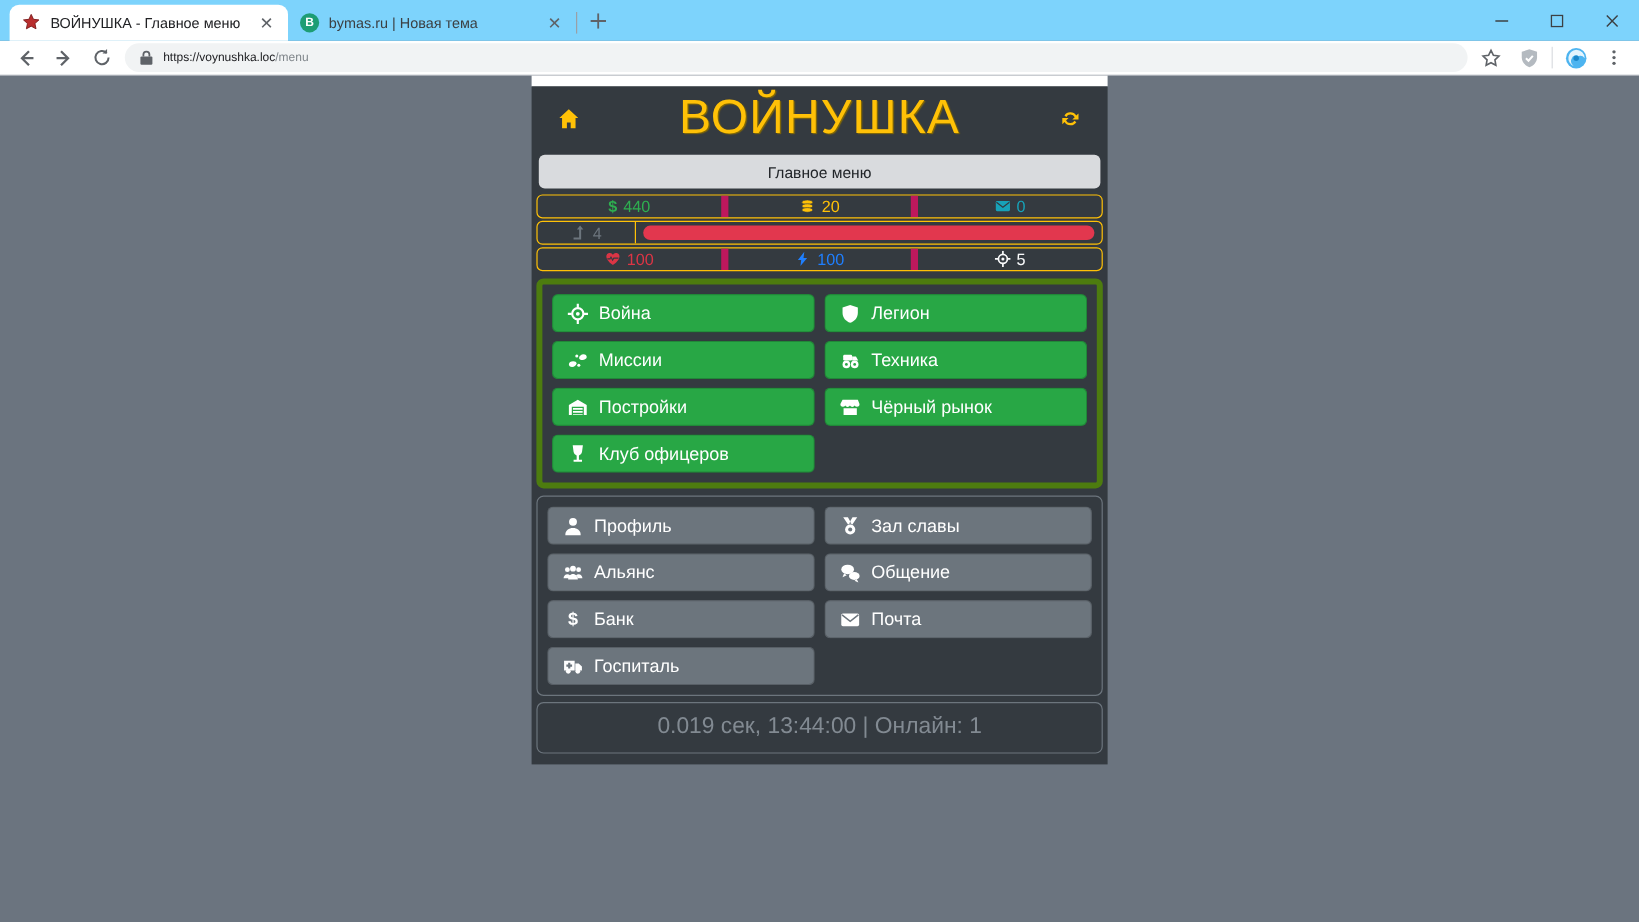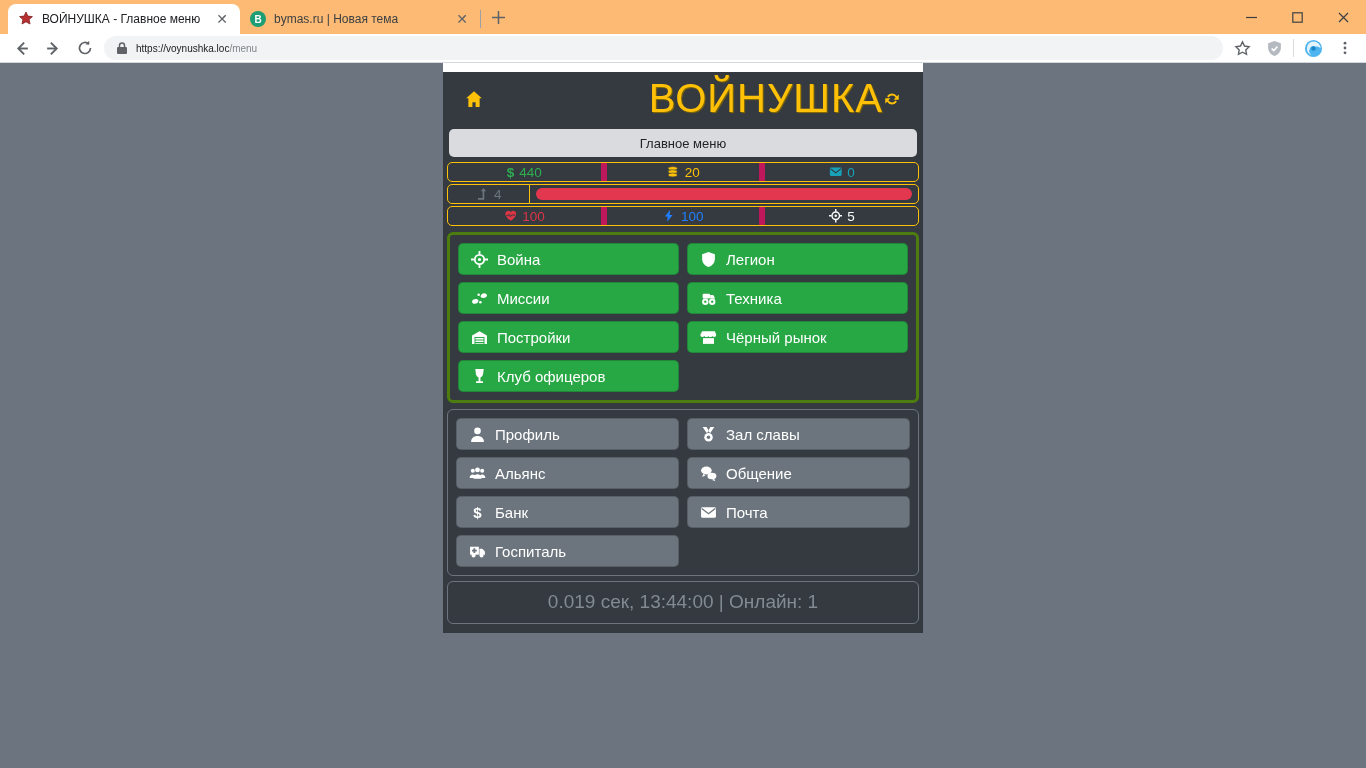--- a/index.html
+++ b/index.html
@@ -1,20 +1,20 @@
 <!DOCTYPE html>
 <html><head>
 <meta charset="utf-8">
 <style>
   * { box-sizing: border-box; margin: 0; padding: 0; }
   html,body { width:1366px; height:768px; overflow:hidden; }
   body { font-family:"Liberation Sans", sans-serif; background:#6b747f; }
 
   
-  .chrome-top { background:#fdba74; height:34px; position:relative; display:flex; align-items:flex-end; }
+  .chrome-top { background:#7dd3fc; height:34px; position:relative; display:flex; align-items:flex-end; }
   .tab { display:flex; align-items:center; gap:8px; height:30px; padding:0 10px; font-size:12px; color:#3c4043; max-width:240px; }
   .tab.active { background:#fff; border-radius:8px 8px 0 0; margin-left:8px; width:232px; color:#202124; }
   .tab.inactive { width:240px; }
   .tab-title { flex:1; white-space:nowrap; overflow:hidden; text-overflow:ellipsis; }
   .tab-close { color:#5f6368; font-size:14px; line-height:1; cursor:pointer; padding:2px; }
   .favicon { width:16px; height:16px; flex:0 0 16px; }
   .favicon-circle { width:16px; height:16px; border-radius:50%; background:#1d9d74; color:#fff; font-size:10px; font-weight:bold; display:flex; align-items:center; justify-content:center; }
   .tab-divider { width:1px; height:18px; background:#9aa0a6; margin:0 4px 6px 0; align-self:flex-end; }
   .newtab-btn { width:26px; height:26px; margin-bottom:4px; display:flex; align-items:center; justify-content:center; cursor:pointer; color:#5f6368; }
   .win-controls { position:absolute; right:0; top:0; height:34px; display:flex; align-items:center; gap:0; }
@@ -27,40 +27,40 @@
   .url-path { color:#80868b; }
   .toolbar-sep { width:1px; height:18px; background:#dadce0; }
 
   
   .page { height:705px; background:#6b747f; }
   .game-col { width:480px; margin:0 auto; }
   .white-cap { height:9px; background:#ffffff; }
   .panel { background:#343a40; padding-bottom:9px; }
 
   .game-header { height:53px; display:flex; align-items:center; padding:0 22px; color:#ffc107; }
-  .game-title { flex:1; text-align:right; font-size:40px; font-weight:500; letter-spacing:1px; color:#ffc107; text-shadow:1px 1px 1px #8a6d00; }
+  .game-title { flex:1; text-align:center; font-size:40px; font-weight:500; letter-spacing:1px; color:#ffc107; text-shadow:1px 1px 1px #8a6d00; }
   .hdr-icon { width:18px; height:18px; cursor:pointer; }
 
   .menu-bar { margin:4px 6px 5px; height:28px; background:#d9dbde; border-radius:5px; display:flex; align-items:center; justify-content:center; font-size:13px; color:#212529; }
 
   .stats { margin:0 4px; }
   .stat-row { border:1px solid #ffc107; border-radius:5px; display:flex; height:20px; margin-top:2px; overflow:hidden; background:#343a40; }
   .stat-cell { flex:1; display:flex; align-items:center; justify-content:center; gap:5px; font-size:13.5px; border-left:6px solid #be185d; }
   .stat-cell:first-child { border-left:none; }
   .c-green { color:#2eaf50; } .c-gold { color:#ffc107; } .c-teal { color:#17a2b8; }
   .c-gray { color:#6c757d; } .c-red { color:#dc3545; } .c-blue { color:#1f7fff; } .c-white { color:#f8f9fa; }
   .lvl-cell { flex:0 0 81px; }
   .bar-cell { flex:1; border-left:1px solid #ffc107; padding:3px 6px; display:flex; align-items:center; }
   .bar-track { width:100%; height:100%; }
   .bar-fill { height:100%; background:#e2374e; border-radius:7px; }
   .ic { width:1em; height:1em; display:inline-block; vertical-align:-0.12em; fill:currentColor; }
   .dollar-glyph { font-weight:bold; }
 
   .btn-group { margin:6px 4px 0; border-radius:6px; padding:8px; display:grid; grid-template-columns:1fr 1fr; gap:7px 8px; }
-  .btn-group.green { border:3px solid #4d7c0f; }
+  .btn-group.green { border:5px solid #4d7c0f; }
   .btn-group.gray { border:1px solid #6c757d; }
   .gbtn { height:32px; border-radius:5px; display:flex; align-items:center; gap:9px; padding:0 12px; color:#fff; font-size:15px; cursor:pointer; border:1px solid rgba(0,0,0,0.18); }
   .gbtn.green { background:#28a745; }
   .gbtn.gray { background:#6c757d; }
   .gbtn .ic { width:17px; height:17px; flex:0 0 17px; }
 
   .footer-box { margin:5px 4px 0; border:1px solid #6c757d; border-radius:6px; text-align:center; color:#828a92; font-size:19px; padding:6px 0 7px; line-height:1.45; }
 </style>
 </head>
 <body>

